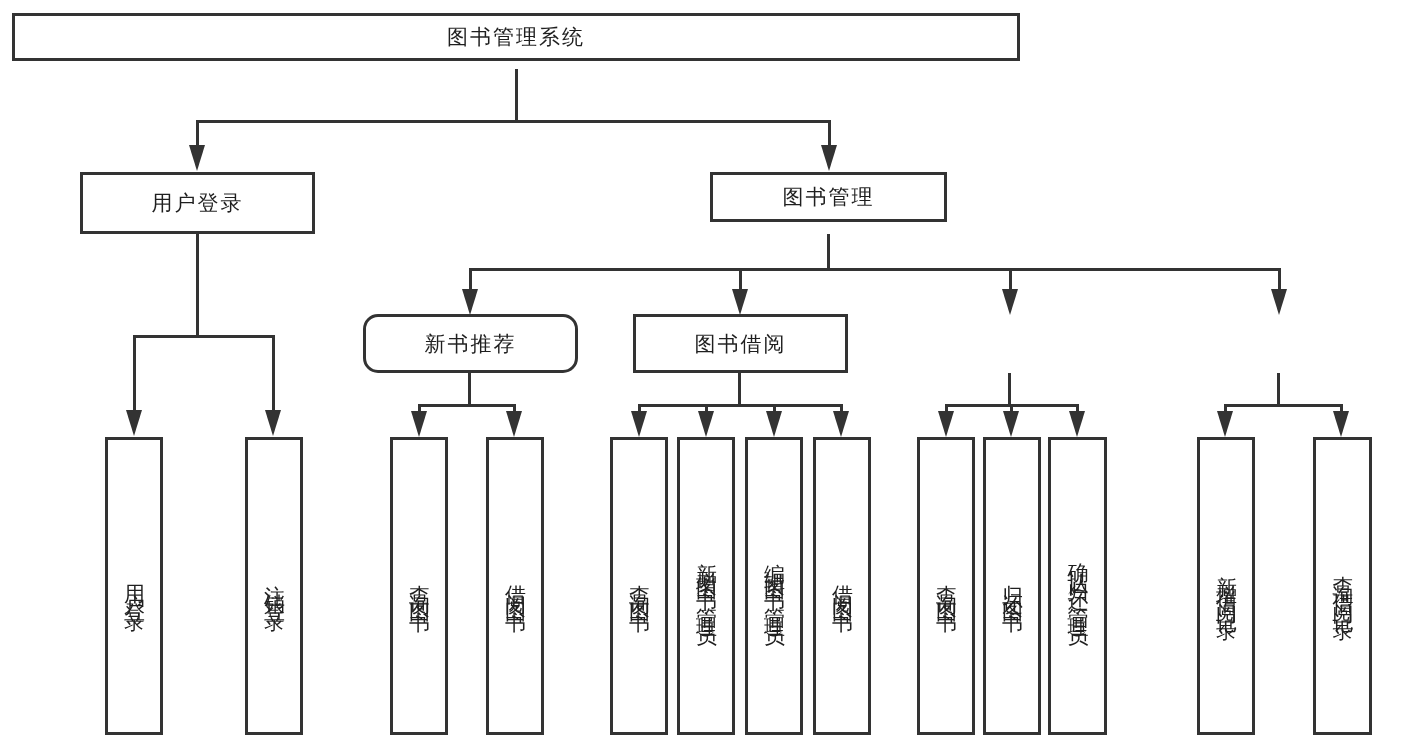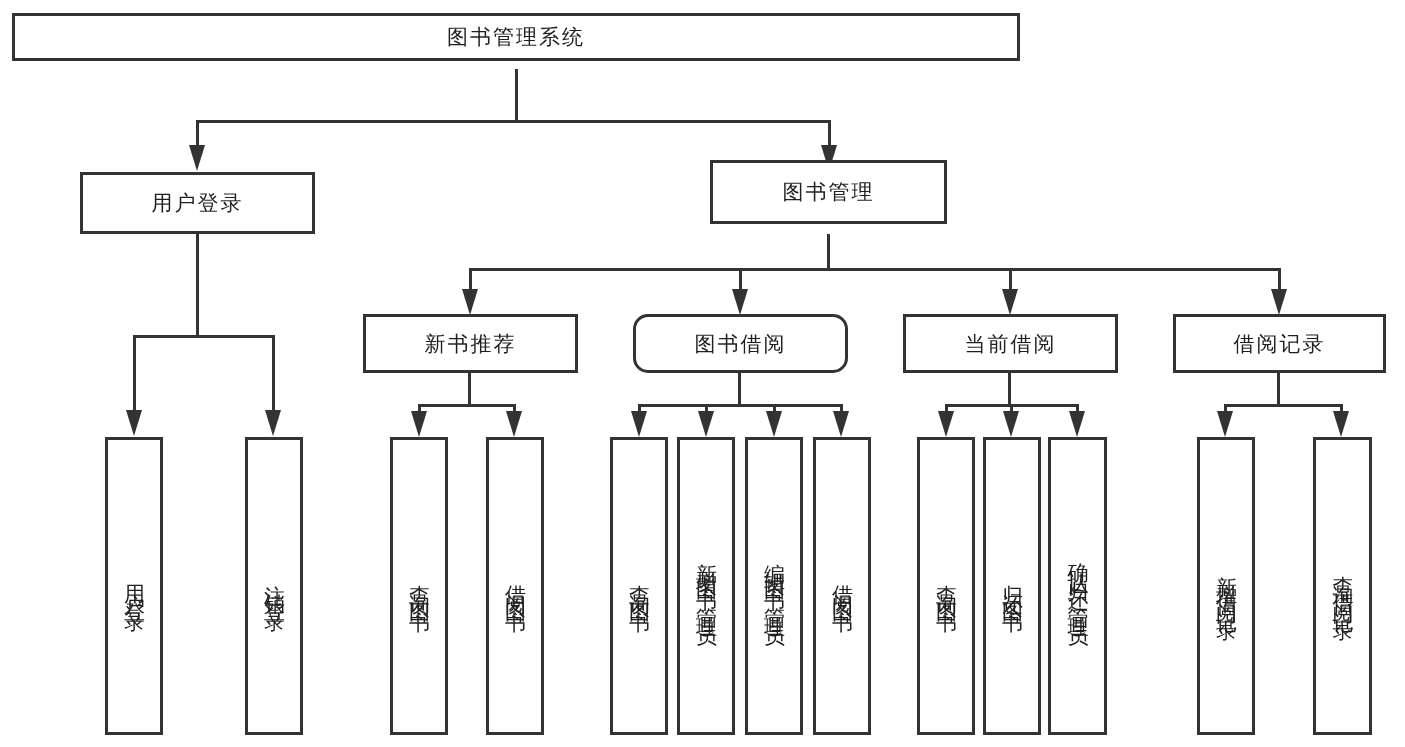--- a/index.html
+++ b/index.html
@@ -43,44 +43,42 @@
   <div class="node" style="left:12px;top:13px;width:1008px;height:48px;">图书管理系统</div>
 
   <div class="vline" style="left:515px;top:69px;height:51px;"></div>
   <div class="hline" style="left:196px;top:120px;width:634px;"></div>
   <div class="vline" style="left:196px;top:120px;height:27px;"></div>
   <div class="arrow" style="left:189px;top:145px;"></div>
   <div class="vline" style="left:828px;top:120px;height:27px;"></div>
   <div class="arrow" style="left:821px;top:145px;"></div>
 
   <div class="node" style="left:80px;top:172px;width:235px;height:62px;">用户登录</div>
-  <div class="node" style="left:710px;top:160px;width:237px;height:64px;text-align:right;">图书管理</div>
+  <div class="node" style="left:710px;top:172px;width:237px;height:50px;text-align:right;">图书管理</div>
 
   <div class="vline" style="left:196px;top:234px;height:102px;"></div>
   <div class="hline" style="left:133px;top:335px;width:141px;"></div>
   <div class="vline" style="left:133px;top:335px;height:75px;"></div>
   <div class="arrow" style="left:126px;top:410px;"></div>
   <div class="vline" style="left:272px;top:335px;height:75px;"></div>
   <div class="arrow" style="left:265px;top:410px;"></div>
 
   <div class="vline" style="left:827px;top:234px;height:36px;"></div>
   <div class="hline" style="left:469px;top:268px;width:812px;"></div>
   <div class="vline" style="left:469px;top:268px;height:22px;"></div>
   <div class="arrow" style="left:462px;top:289px;"></div>
   <div class="vline" style="left:739px;top:268px;height:22px;"></div>
   <div class="arrow" style="left:732px;top:289px;"></div>
   <div class="vline" style="left:1009px;top:268px;height:22px;"></div>
   <div class="arrow" style="left:1002px;top:289px;"></div>
   <div class="vline" style="left:1278px;top:268px;height:22px;"></div>
   <div class="arrow" style="left:1271px;top:289px;"></div>
 
-  <div class="node" style="left:363px;top:314px;width:215px;height:59px;">新书推荐</div>
-  <div class="node" style="left:633px;top:314px;width:215px;height:59px;border-radius:15px;">图书借阅</div>
-  <div class="node" style="left:903px;top:314px;width:215px;height:59px;">当前借阅</div>
-  <div class="node" style="left:1173px;top:314px;width:213px;height:59px;">借阅记录</div>
+  <div class="node" style="left:363px;top:314px;width:215px;height:59px;border-radius:15px;">新书推荐</div>
+  <div class="node" style="left:633px;top:314px;width:215px;height:59px;">图书借阅</div>
 
   <div class="vline" style="left:468px;top:373px;height:32px;"></div>
   <div class="hline" style="left:418px;top:404px;width:98px;"></div>
   <div class="vline" style="left:418px;top:404px;height:9px;"></div>
   <div class="arrow" style="left:411px;top:411px;"></div>
   <div class="vline" style="left:513px;top:404px;height:9px;"></div>
   <div class="arrow" style="left:506px;top:411px;"></div>
 
   <div class="vline" style="left:738px;top:373px;height:32px;"></div>
   <div class="hline" style="left:638px;top:404px;width:205px;"></div>

